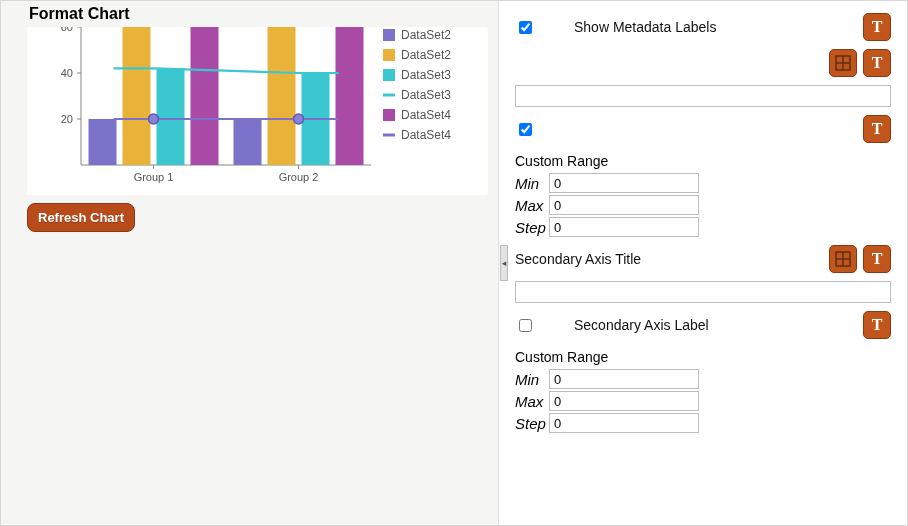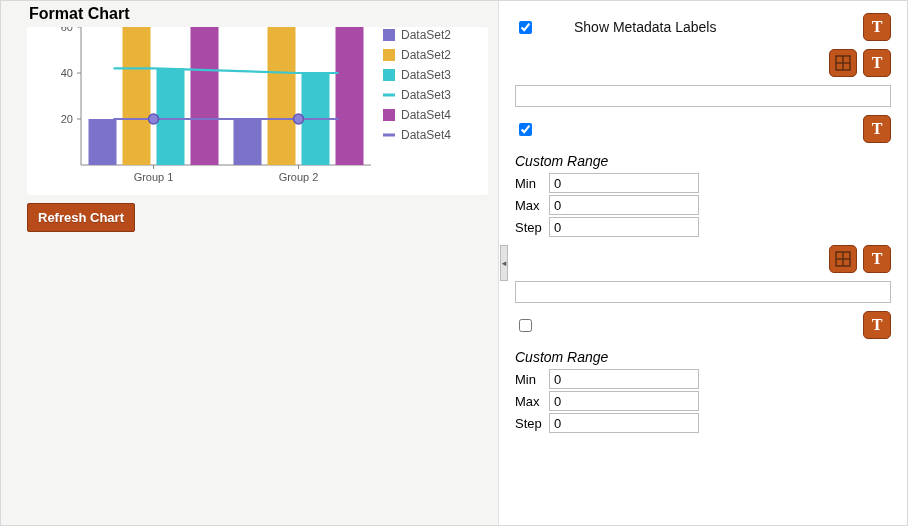--- a/index.html
+++ b/index.html
@@ -18,21 +18,21 @@
   }
   .page-title {
     font-weight: bold; font-size: 16px; margin: 4px 0 4px 2px;
   }
   .chart-wrap {
     background: #fff; border-radius: 3px; margin: 0 0 8px 0; padding: 0 4px;
   }
   svg.chart { display: block; }
   .refresh-btn {
     background: #b84b1a; color: #fff; border: 1px solid #8a3812;
-    border-radius: 2px; padding: 6px 10px; font-size: 13px; font-weight: 600;
+    border-radius: 8px; padding: 6px 10px; font-size: 13px; font-weight: 600;
     text-shadow: 0 1px 0 rgba(0,0,0,0.25); cursor: pointer;
   }
   .panel-row {
     display: flex; align-items: center; padding: 4px 16px; gap: 36px;
   }
   .panel-input-row {
     padding: 4px 16px;
   }
   .panel-label { font-size: 14px; color: #111; flex: 1; }
   .chk { margin-right: 6px; }
@@ -42,23 +42,23 @@
     color: #fff; font-weight: bold; font-family: Georgia, serif; cursor: pointer;
     margin-left: 6px;
   }
   .icon-btn svg { display: block; }
   .right-controls { display: flex; margin-left: auto; }
   .text-input {
     width: 100%; height: 22px; border: 1px solid #bdbdbd; background: #fff;
     font-size: 13px; padding: 1px 4px;
   }
   .custom-range { padding: 6px 16px 2px 16px; }
-  .custom-range .cr-title { font-size: 14px; margin-bottom: 4px; font-style: italic; }
+  .custom-range .cr-title { font-size: 14px; margin-bottom: 4px; }
   .cr-line { display: flex; align-items: center; margin: 2px 0; }
-  .cr-line label { width: 34px; font-size: 13px; }
+  .cr-line label { width: 34px; font-size: 15px; font-style: italic; }
   .cr-line input { width: 150px; height: 20px; border: 1px solid #bdbdbd; padding: 0 4px; font-size: 13px; }
   .collapse-handle {
     position: absolute; left: 499px; top: 50%; transform: translateY(-50%);
     width: 8px; height: 36px; background: #e3e3e3; border: 1px solid #bbb;
     display: flex; align-items: center; justify-content: center; font-size: 9px;
     color: #555; cursor: pointer; z-index: 3;
   }
   
   .legend-item { font-size: 12px; fill: #555; }
 </style>
@@ -167,39 +167,41 @@
         <label>Max</label>
         <input type="text" value="0" style="">
       </div>
       <div class="cr-line">
         <label>Step</label>
         <input type="text" value="0" style="">
       </div>
     </div>
 
     <div class="panel-row">
+      <span class="panel-label">Secondary Axis Title</span>
       <div class="right-controls">
         <div class="icon-btn">
           <svg width="16" height="16">
             <rect x="1" y="1" width="14" height="14" fill="none" stroke="#5a2b10" stroke-width="1.4"></rect>
             <line x1="8" y1="1" x2="8" y2="15" stroke="#5a2b10" stroke-width="1.4"></line>
             <line x1="1" y1="8" x2="15" y2="8" stroke="#5a2b10" stroke-width="1.4"></line>
           </svg>
         </div>
         <div class="icon-btn">
           <span>T</span>
         </div>
       </div>
     </div>
     <div class="panel-input-row">
       <input class="text-input" type="text" value="" style="">
     </div>
 
     <div class="panel-row">
       <input type="checkbox" class="chk" style="">
+      <span class="panel-label">Secondary Axis Label</span>
       <div class="right-controls">
         <div class="icon-btn">
           <span>T</span>
         </div>
       </div>
     </div>
 
     <div class="custom-range">
       <div class="cr-title">Custom Range</div>
       <div class="cr-line">

